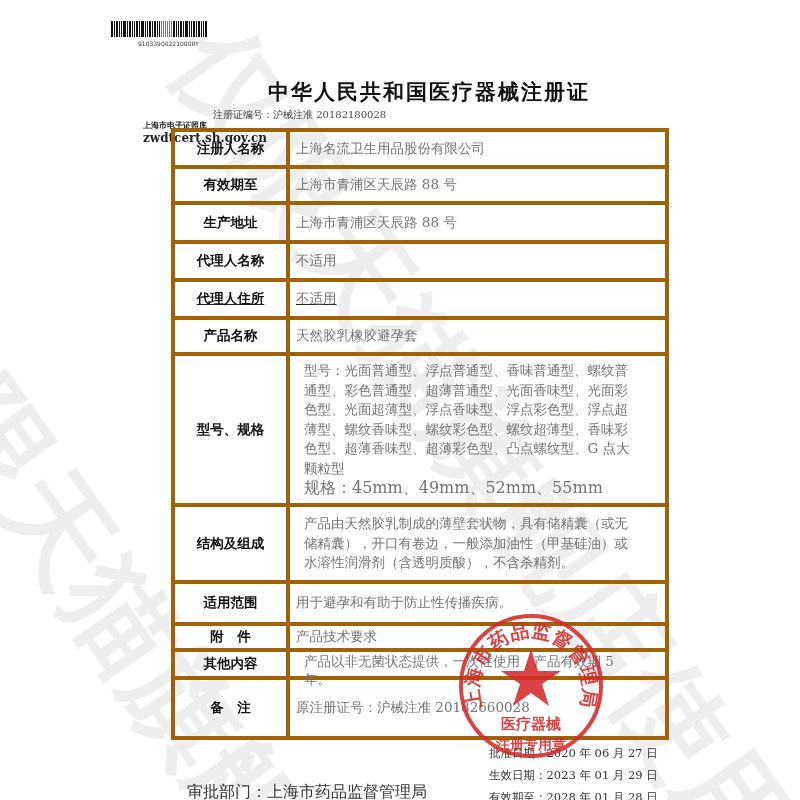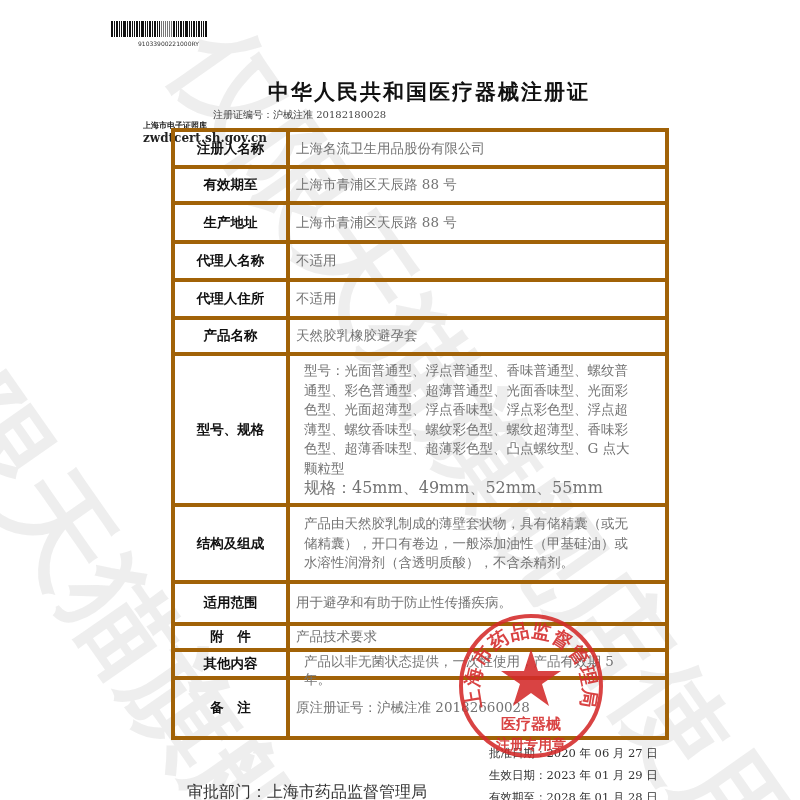--- a/index.html
+++ b/index.html
@@ -148,21 +148,21 @@
     <td class="value">上海市青浦区天辰路 88 号</td>
   </tr>
   <tr style="height:39px;">
     <td class="label">生产地址</td>
     <td class="value">上海市青浦区天辰路 88 号</td>
   </tr>
   <tr style="height:38px;">
     <td class="label">代理人名称</td>
     <td class="value">不适用</td>
   </tr>
-  <tr style="height:38px;">
+  <tr style="height:38px;text-decoration:underline;">
     <td class="label">代理人住所</td>
     <td class="value">不适用</td>
   </tr>
   <tr style="height:36px;">
     <td class="label">产品名称</td>
     <td class="value">天然胶乳橡胶避孕套</td>
   </tr>
   <tr style="height:151px;">
     <td class="label">型号、规格</td>
     <td class="value multiline">

